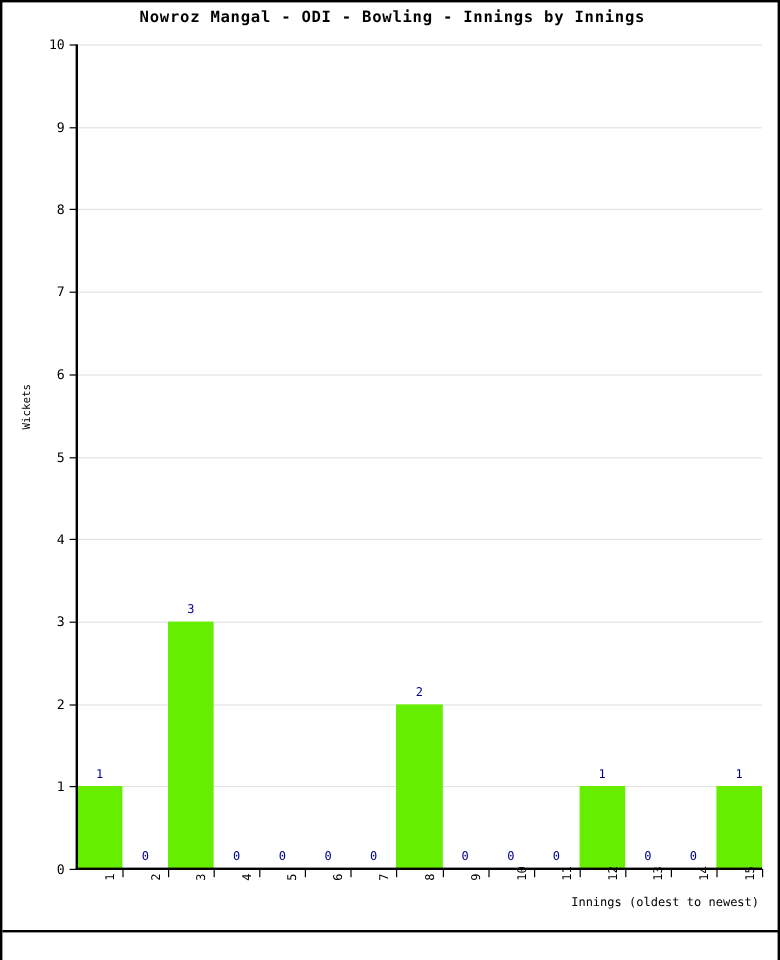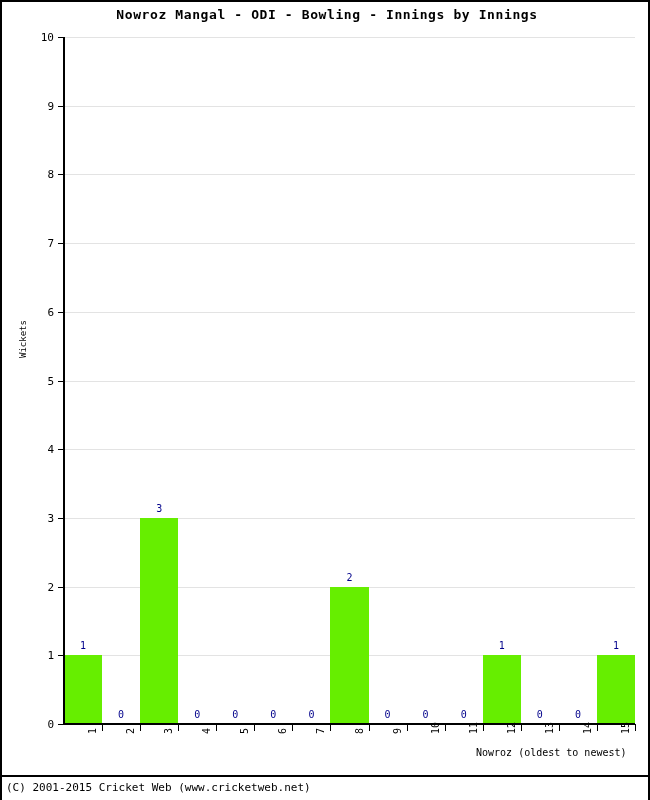--- a/index.html
+++ b/index.html
@@ -297,18 +297,17 @@
         <div class="xtick-label" style="left: 442.767px;">12</div>
         <div class="xtick" style="left: 494.867px;"></div>
         <div class="xtick-label" style="left: 480.833px;">13</div>
         <div class="xtick" style="left: 532.933px;"></div>
         <div class="xtick-label" style="left: 518.9px;">14</div>
         <div class="xtick" style="left: 571px;"></div>
         <div class="xtick-label" style="left: 556.967px;">15</div>
       </div>
   </div>
 
-  <div id="xlabel">Nowroz (oldest to newest)</div>
+  <div id="xlabel">Innings (oldest to newest)</div>
 
   <div id="footer-rule"></div>
-  <div id="footer-text">(C) 2001-2015 Cricket Web (www.cricketweb.net)</div>
 
 </div>
 
 </body></html>

